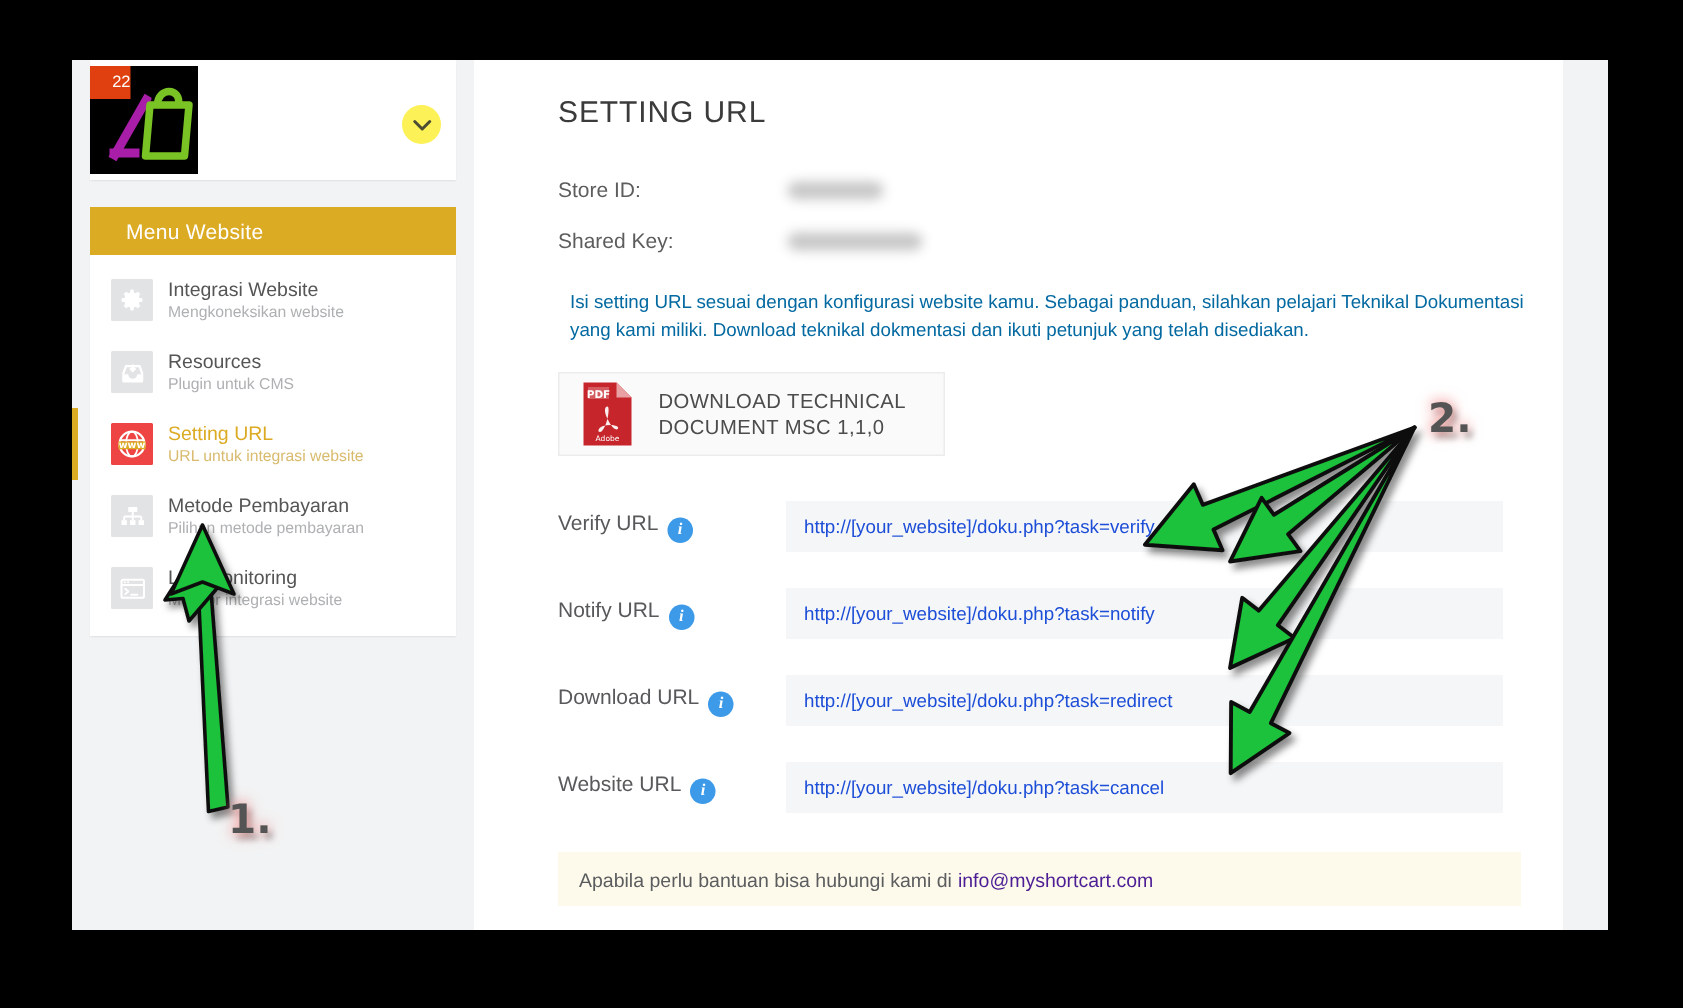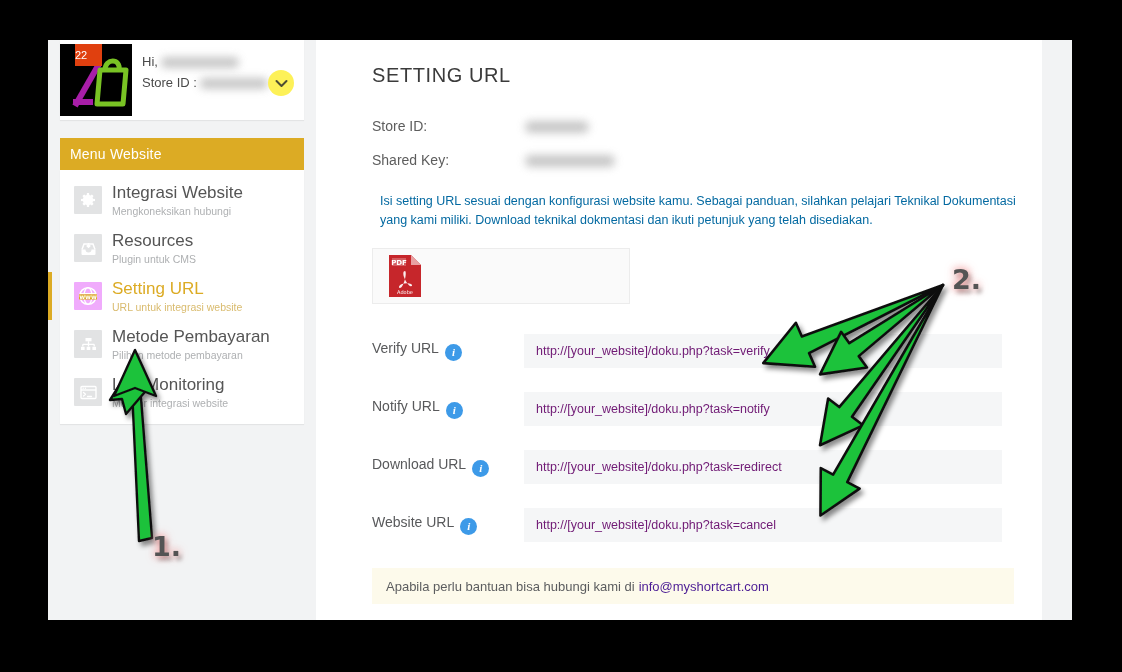--- a/index.html
+++ b/index.html
@@ -29,21 +29,21 @@
     background:#fff;
     box-shadow:0 1px 1px rgba(0,0,0,.06);
   }
   .avatar{
     position:absolute;left:0;top:4px;width:72px;height:72px;
     background:#000;overflow:hidden;
   }
   .badge{
     position:absolute;left:0;top:0;width:27px;height:22px;
     background:#e0400f;color:#fff;font-size:11px;line-height:22px;
-    text-align:left;z-index:3;margin-left:15px;
+    text-align:right;z-index:3;
   }
   .logo-z{
     position:absolute;left:11px;top:18px;width:30px;height:46px;
   }
   .logo-bag{
     position:absolute;left:32px;top:8px;width:40px;height:56px;
   }
   .profile-text{
     position:absolute;left:82px;top:14px;
   }
@@ -61,44 +61,44 @@
     position:absolute;right:10px;top:30px;width:26px;height:26px;
     border-radius:50%;background:#fdf158;
     display:flex;align-items:center;justify-content:center;
     cursor:pointer;
   }
   .chev-btn svg{display:block;}
 
   .menu-header{
     position:absolute;left:12px;top:98px;width:244px;height:32px;
     background:#dcab24;color:#fff;font-size:14px;
-    line-height:32px;padding-left:10px;box-sizing:border-box;
+    line-height:32px;padding-left:24px;box-sizing:border-box;
     letter-spacing:.2px;
   }
   .menu-list{
     position:absolute;left:12px;top:130px;width:244px;
     background:#fff;padding:6px 0 8px 0;box-sizing:border-box;
     box-shadow:0 1px 1px rgba(0,0,0,.06);
   }
   .menu-item{
     position:relative;height:48px;display:flex;align-items:center;
     padding-left:14px;box-sizing:border-box;cursor:pointer;
   }
   .menu-item.active::before{
     content:"";position:absolute;left:-12px;top:0;width:4px;height:48px;
     background:#dcab24;
   }
   .mi-icon{
     width:28px;height:28px;flex:0 0 28px;background:#e2e3e4;
     display:flex;align-items:center;justify-content:center;
     margin-right:10px;border-radius:1px;
   }
-  .menu-item.active .mi-icon{background:#f0abfc;text-align:right;}
+  .menu-item.active .mi-icon{background:#ef4444;text-align:right;}
   .mi-text{line-height:1.15;}
-  .mi-title{font-size:17px;color:#555;}
+  .mi-title{font-size:13px;color:#555;}
   .menu-item.active .mi-title{color:#dcab24;}
   .mi-sub{font-size:10.5px;color:#aeb0b2;margin-top:2px;}
   .menu-item.active .mi-sub{color:#d9bb6e;}
 
   
   #main{
     position:absolute;left:268px;top:0;width:726px;height:580px;
     background:#fff;
   }
   .page-title{
@@ -138,21 +138,21 @@
     display:inline-block;vertical-align:-3px;margin-left:6px;
     width:17px;height:17px;border-radius:50%;background:#3d9ae8;
     color:#fff;font-size:11px;font-style:italic;font-weight:bold;
     text-align:center;line-height:17px;
     font-family:"Liberation Serif", serif;
     cursor:pointer;
   }
   .field-input{
     position:absolute;left:208px;top:0;width:478px;height:34px;
     background:#f5f6f7;border:none;box-sizing:border-box;
-    padding:0 12px;font-size:12.5px;color:#701a75;
+    padding:0 12px;font-size:12.5px;color:#1d4ed8;
     font-family:"Liberation Sans", sans-serif;
   }
   .field-input::placeholder{color:#9a9da1;}
 
   .help-bar{
     position:absolute;left:56px;top:528px;width:642px;height:36px;
     background:#fdfaeb;display:flex;align-items:center;
     padding-left:14px;box-sizing:border-box;
     font-size:13px;color:#5c5d5f;
   }
@@ -195,28 +195,20 @@
         <svg class="logo-z" viewBox="0 0 30 46">
           <path d="M28 2 L4 44" stroke="#a81ea8" stroke-width="6" fill="none"></path>
           <path d="M2 40 L22 40" stroke="#a81ea8" stroke-width="6" fill="none"></path>
         </svg>
         <svg class="logo-bag" viewBox="0 0 40 56">
           <path d="M8 18 L34 18 L31 52 L5 52 Z" stroke="#79c324" stroke-width="5" fill="none" stroke-linejoin="round"></path>
           <path d="M13 18 C13 6, 29 6, 27 18" stroke="#79c324" stroke-width="5" fill="none"></path>
         </svg>
       </div>
 
-      <div class="profile-text">
-        <div class="hi-line">
-          <span>Hi,</span><span class="blur blur-name"></span>
-        </div>
-        <div class="store-line">
-          <span>Store ID :</span><span class="blur blur-sid"></span>
-        </div>
-      </div>
 
       <div class="chev-btn">
         <svg width="13" height="9" viewBox="0 0 13 9">
           <path d="M1.5 2 L6.5 7 L11.5 2" stroke="#4d4d33" stroke-width="2" fill="none" stroke-linecap="round" stroke-linejoin="round"></path>
         </svg>
       </div>
     </div>
 
     <div class="menu-header">Menu Website</div>
 
@@ -224,21 +216,21 @@
 
       <div class="menu-item">
         <div class="mi-icon">
           <svg width="16" height="16" viewBox="0 0 16 16">
               <path fill="#fff" d="M8 5.2A2.8 2.8 0 1 0 8 10.8 2.8 2.8 0 0 0 8 5.2zm0 4.1A1.3 1.3 0 1 1 8 6.7a1.3 1.3 0 0 1 0 2.6z"></path>
               <path fill="#fff" d="M14.3 6.9l-1.3-.2a5 5 0 0 0-.5-1.2l.8-1a.5.5 0 0 0 0-.7l-1.1-1.1a.5.5 0 0 0-.7 0l-1 .8a5 5 0 0 0-1.2-.5l-.2-1.3A.5.5 0 0 0 8.6 1H7.4a.5.5 0 0 0-.5.7l-.2 1.3a5 5 0 0 0-1.2.5l-1-.8a.5.5 0 0 0-.7 0L2.7 3.8a.5.5 0 0 0 0 .7l.8 1a5 5 0 0 0-.5 1.2l-1.3.2a.5.5 0 0 0-.7.5v1.2a.5.5 0 0 0 .7.5l1.3.2c.1.4.3.8.5 1.2l-.8 1a.5.5 0 0 0 0 .7l1.1 1.1a.5.5 0 0 0 .7 0l1-.8c.4.2.8.4 1.2.5l.2 1.3a.5.5 0 0 0 .5.7h1.2a.5.5 0 0 0 .5-.7l.2-1.3c.4-.1.8-.3 1.2-.5l1 .8a.5.5 0 0 0 .7 0l1.1-1.1a.5.5 0 0 0 0-.7l-.8-1c.2-.4.4-.8.5-1.2l1.3-.2a.5.5 0 0 0 .7-.5V7.4a.5.5 0 0 0-.7-.5z"></path>
             </svg>
         </div>
         <div class="mi-text">
           <div class="mi-title">Integrasi Website</div>
-          <div class="mi-sub">Mengkoneksikan hubungi</div>
+          <div class="mi-sub">Mengkoneksikan website</div>
         </div>
       </div>
 
 
       <div class="menu-item">
         <div class="mi-icon">
           <svg width="17" height="15" viewBox="0 0 17 15">
               <path fill="#fff" d="M1.5 8.5h4a3 3 0 0 0 6 0h4V13a1 1 0 0 1-1 1h-12a1 1 0 0 1-1-1z"></path>
               <path fill="none" stroke="#fff" stroke-width="1.5" d="M2 8.5 4 3h9l2 5.5"></path>
               <path fill="none" stroke="#fff" stroke-width="1.5" d="M8.5 2v4M6.7 4.4l1.8 1.8 1.8-1.8"></path>
@@ -318,20 +310,24 @@
       <div class="pdf-ico">
         <svg width="40" height="44" viewBox="0 0 40 44">
           <path d="M4 1h22l10 10v32H4z" fill="#c6262b"></path>
           <path d="M26 1l10 10H26z" fill="#e8a0a2"></path>
           <rect x="7" y="4" width="14" height="8" fill="#fff" opacity=".25"></rect>
           <text x="14" y="11" font-size="7" font-weight="bold" fill="#fff" text-anchor="middle" font-family="DejaVu Sans, sans-serif">PDF</text>
           <path d="M20 17c-2 0-2 3-1 6 1 3 4 8 6 9 2 1 3-1 1-2-2-1-6-1-9 0-3 1-4 4-2 4 2 0 4-5 5-9 1-4 1-8-0-8z" fill="#fff" opacity=".92"></path>
           <text x="20" y="40" font-size="5" fill="#fff" text-anchor="middle" font-family="DejaVu Sans, sans-serif">Adobe</text>
         </svg>
       </div>
+      <div class="pdf-label">
+        <div>DOWNLOAD TECHNICAL</div>
+        <div>DOCUMENT MSC 1,1,0</div>
+      </div>
     </div>
 
     <div class="field-row" style="top:294px;">
       <div class="field-label">
         <span>Verify URL</span><span class="info-ico">i</span>
       </div>
       <input class="field-input" type="text" value="http://[your_website]/doku.php?task=verify" style="">
     </div>
 
     <div class="field-row" style="top:352px;">

